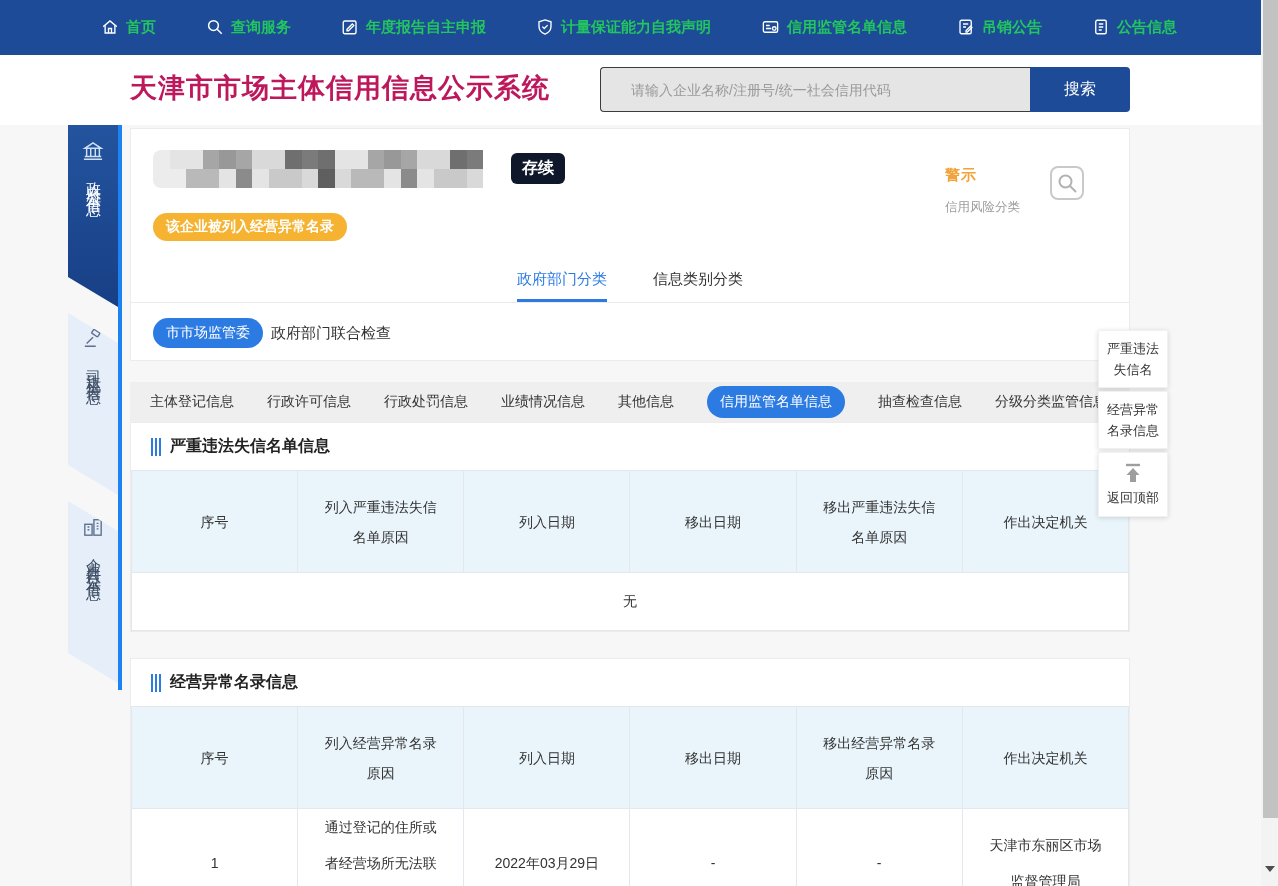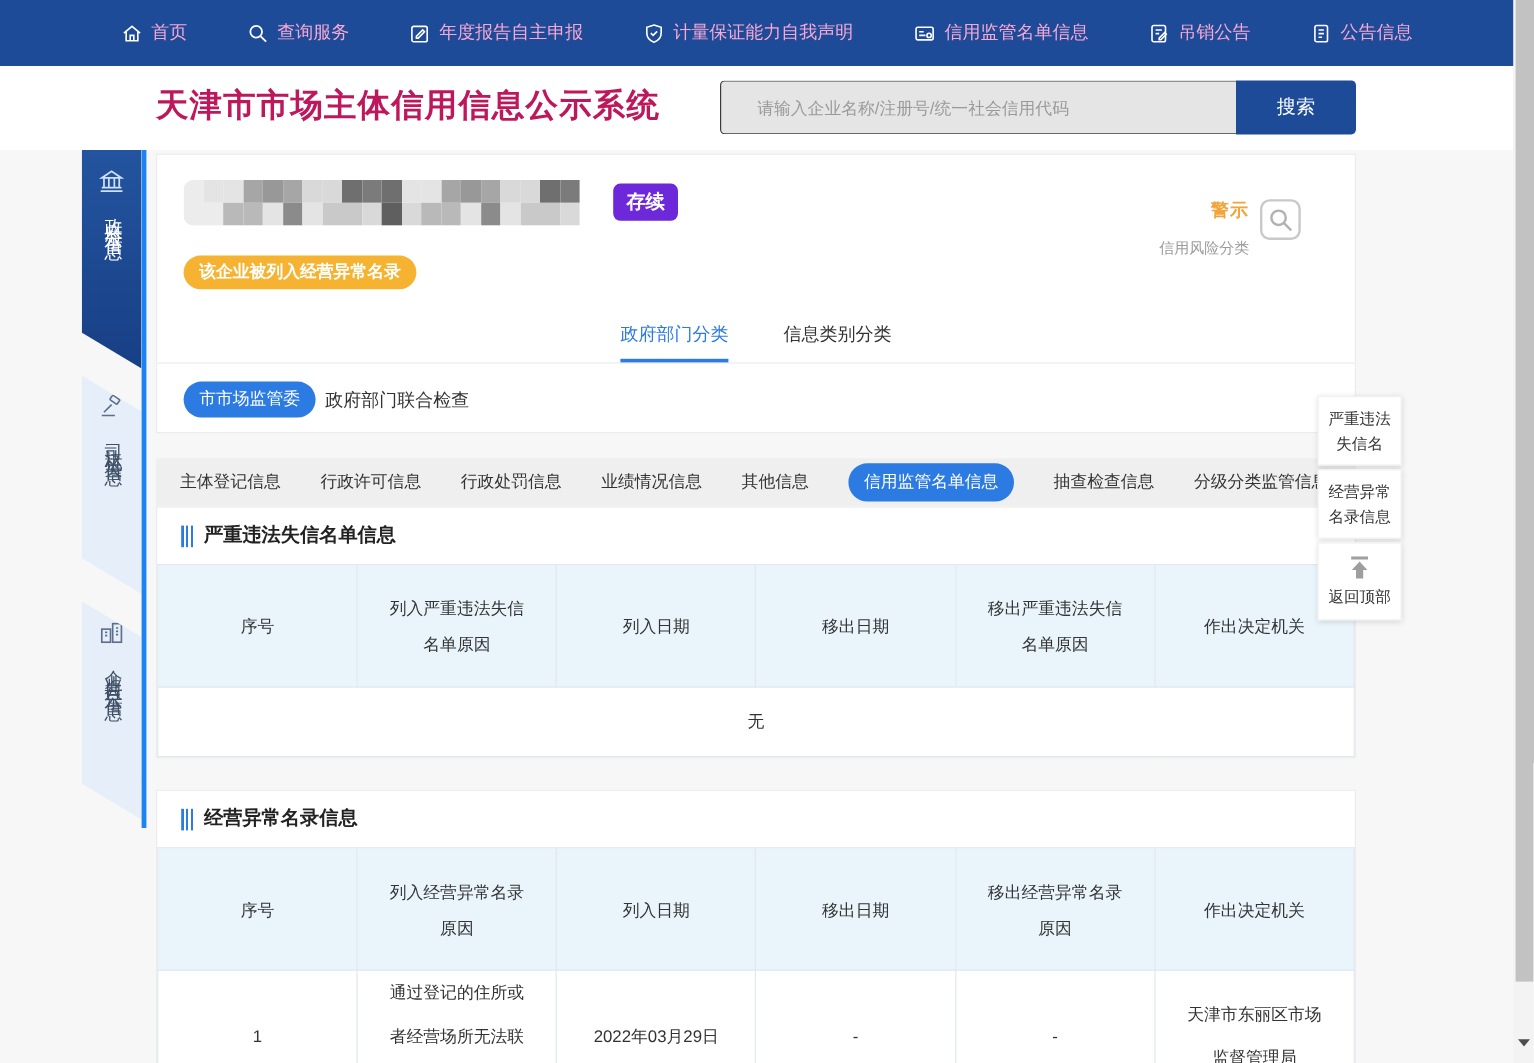--- a/index.html
+++ b/index.html
@@ -9,21 +9,21 @@
     background:#f7f7f7;
     font-family:"Liberation Sans","DejaVu Sans",sans-serif;
     color:#333;
   }
 
   
   .topnav{
     position:absolute; top:0; left:0; width:1278px; height:55px;
     background:#1d4b97; display:flex; align-items:center; justify-content:center; gap:50px;
   }
-  .nav-item{ display:flex; align-items:center; gap:7px; color:#f9a8d4; font-size:15px; cursor:pointer; white-space:nowrap; }
+  .nav-item{ display:flex; gap:7px; color:#22c55e; font-size:15px; cursor:pointer; white-space:nowrap;font-weight:bold; }
   .nav-item svg{ display:block; }
 
   
   .header-band{ position:absolute; top:55px; left:0; width:1278px; height:70px; background:#fff; }
   .site-title{
     position:absolute; left:130px; top:15px; font-size:27px; font-weight:bold;
     color:#be185d; letter-spacing:1px;
   }
   .search-group{ position:absolute; left:600px; top:12px; width:530px; height:45px; display:flex; }
   .search-input{
@@ -63,24 +63,24 @@
 
   .company-card{
     position:relative; height:233px; background:#fff; border:1px solid #ececec;
   }
   .mosaic{
     position:absolute; left:22px; top:21px; width:346px; height:38px;
     display:flex; flex-wrap:wrap; overflow:hidden; border-radius:8px; filter:blur(.6px);
   }
   .mosaic i{ width:16.5px; height:19px; display:block; }
   .status-badge{
-    position:absolute; left:380px; top:24px; background:#6d28d9; color:#fff;
+    position:absolute; left:380px; top:24px; background:#0f172a; color:#fff;
     font-size:16px; font-weight:bold; padding:5px 11px; border-radius:6px;
   }
-  .risk-block{ position:absolute; right:88px; top:37px; width:96px; text-align:right; }
+  .risk-block{ position:absolute; right:88px; top:37px; width:96px; text-align:left; }
   .risk-level{ font-size:15px; font-weight:bold; color:#f0a43a; letter-spacing:1px; }
   .risk-caption{ font-size:12.5px; color:#9b9b9b; margin-top:14px; white-space:nowrap; }
   .preview-icon{ position:absolute; right:44px; top:36px; width:36px; height:36px; cursor:pointer; }
   .warning-pill{
     position:absolute; left:22px; top:84px; background:#f5b331; color:#fff;
     font-size:14px; font-weight:bold; padding:5px 13px; border-radius:14px;
   }
   .cat-tabs{
     position:absolute; left:0; right:0; top:128px; height:46px;
     border-bottom:1px solid #ebebeb; padding:0 22px; display:flex; gap:46px;justify-content:center;

